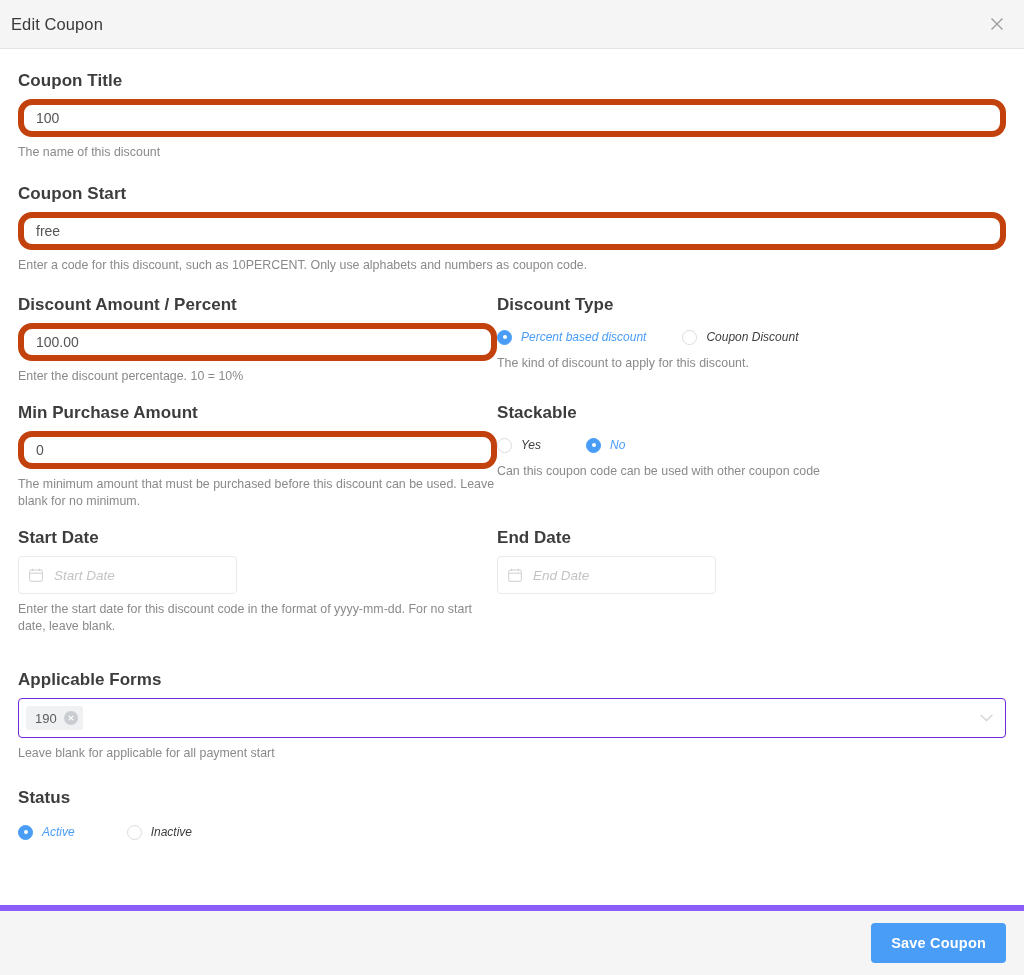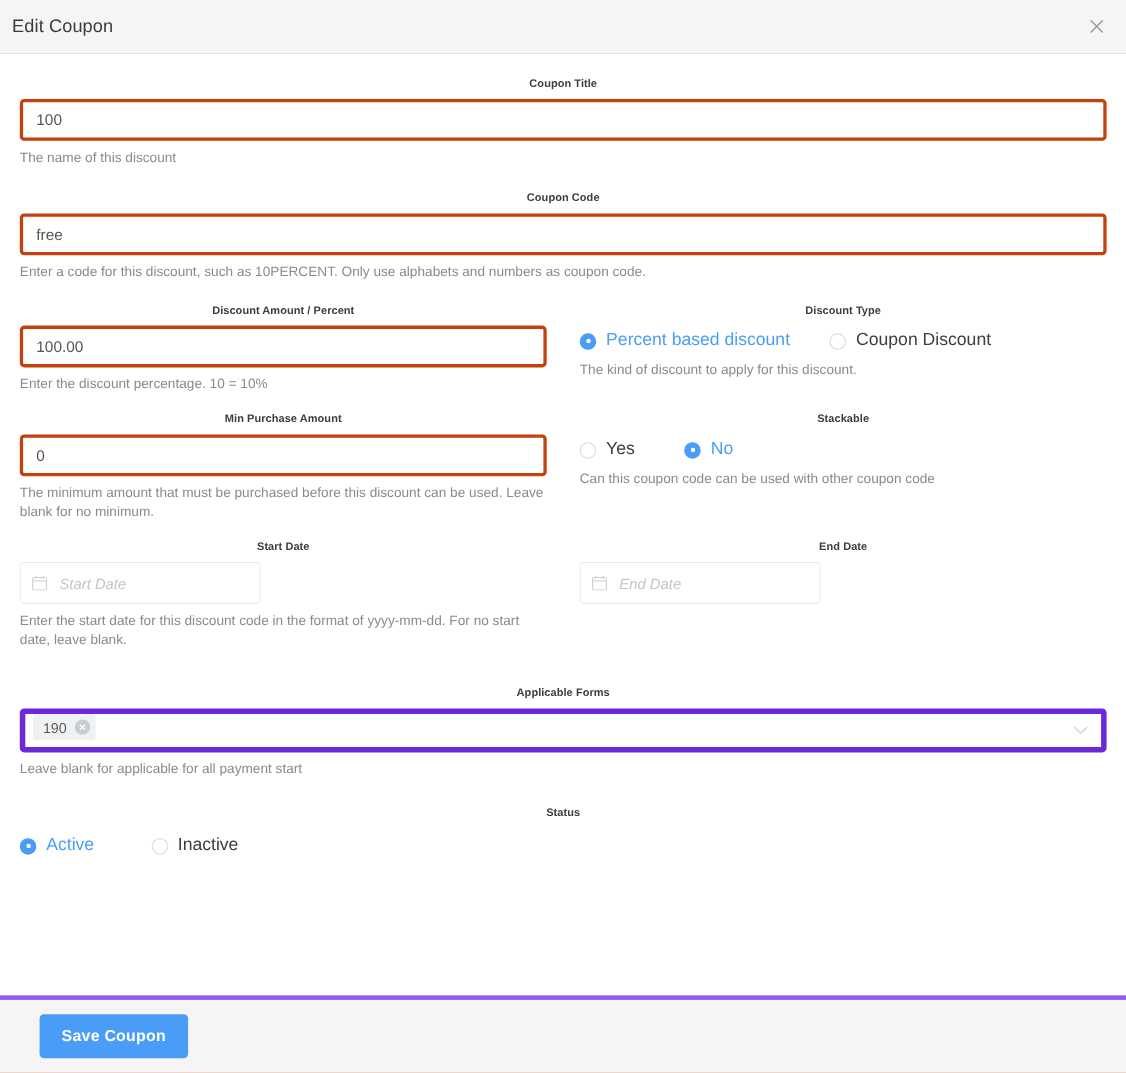--- a/index.html
+++ b/index.html
@@ -46,57 +46,55 @@
 
   
   .modal-body {
     flex: 1;
     padding: 22px 18px 0 18px;
     background: #ffffff;
     overflow: hidden;
   }
 
   .field-label {
-    font-size: 10px;
+    font-size: 17px;
     font-weight: bold;
     color: #3d3d3d;
     margin-bottom: 8px;
     letter-spacing: 0.05px;
-    text-align: center;
   }
   .help-text {
     font-size: 12.4px;
     color: #8a8a8a;
     margin-top: 7px;
     line-height: 17px;
     letter-spacing: 0.01px;
   }
 
   .text-input {
     display: block;
     width: 100%;
     height: 38px;
-    border: 3px solid #c2410c;
-    border-radius: 4px;
+    border: 6px solid #c2410c;
+    border-radius: 14px;
     padding: 0 12px;
     font-size: 14px;
     color: #555;
     font-family: "Liberation Sans", sans-serif;
     background: #fff;
     outline: none;
   }
   .text-input::placeholder { color: #c7c7c7; }
 
   .row-full { margin-bottom: 23px; }
   .row-full.tight { margin-bottom: 21px; }
 
   
   .two-col {
     display: flex;
-    gap: 30px;
   }
   .col {
     width: 479px;
     flex: 0 0 479px;
   }
 
   .block { margin-bottom: 18px; }
 
   
   .radio-group {
@@ -124,24 +122,25 @@
   }
   .radio-opt.checked .radio-dot::after {
     content: "";
     position: absolute;
     left: 4.5px; top: 4.5px;
     width: 4px; height: 4px;
     border-radius: 50%;
     background: #ffffff;
   }
   .radio-label {
-    font-size: 16px;
+    font-size: 12px;
     color: #3d3d3d;
     margin-left: 9px;
     white-space: nowrap;
+    font-style: italic;
   }
   .radio-opt.checked .radio-label { color: #4a9df7; }
 
   
   .date-wrap { position: relative; width: 219px; }
   .date-wrap.end { width: 219px; }
   .date-input {
     width: 100%;
     height: 38px;
     border: 1px solid #eaeaea;
@@ -162,25 +161,25 @@
     color: #cfcfcf;
     display: flex;
     pointer-events: none;
   }
 
   
   .multiselect {
     position: relative;
     width: 100%;
     min-height: 40px;
-    border: 5px solid #6d28d9;
+    border: 1px solid #6d28d9;
     border-radius: 4px;
     background: #fff;
     display: flex;
-    align-items: flex-start;
+    align-items: center;
     padding: 0 34px 0 7px;
     cursor: text;
   }
   .tag {
     display: inline-flex;
     align-items: center;
     background: #f0f1f3;
     border-radius: 3px;
     height: 24px;
     padding: 0 5px 0 9px;
@@ -209,24 +208,25 @@
     pointer-events: none;
   }
 
   .status-block { margin-top: 26px; }
 
   
   .modal-footer {
     height: 70px;
     min-height: 70px;
     background: #f5f5f5;
-    border-top: 4px solid #8b5cf6;
-    display: flex;
-    align-items: center;
-    padding: 0 36px;
+    border-top: 6px solid #8b5cf6;
+    display: flex;
+    align-items: center;
+    justify-content: flex-end;
+    padding: 0 18px;
   }
   .save-btn {
     background: #4a9df7;
     color: #ffffff;
     border: none;
     border-radius: 4px;
     height: 40px;
     padding: 0 20px;
     font-size: 14.5px;
     font-weight: bold;
@@ -251,21 +251,21 @@
 
   <div class="modal-body">
 
     <div class="row-full">
       <div class="field-label">Coupon Title</div>
       <input class="text-input" type="text" value="100" style="">
       <div class="help-text">The name of this discount</div>
     </div>
 
     <div class="row-full tight">
-      <div class="field-label">Coupon Code</div>
+      <div class="field-label">Coupon Start</div>
       <input class="text-input" type="text" value="free" style="">
       <div class="help-text">Enter a code for this discount, such as 10PERCENT. Only use alphabets and numbers as coupon code.</div>
     </div>
 
     <div class="two-col">
       <div class="col block">
         <div class="field-label">Discount Amount / Percent</div>
         <input class="text-input" type="text" value="100.00" style="">
         <div class="help-text">Enter the discount percentage. 10 = 10%</div>
       </div>

